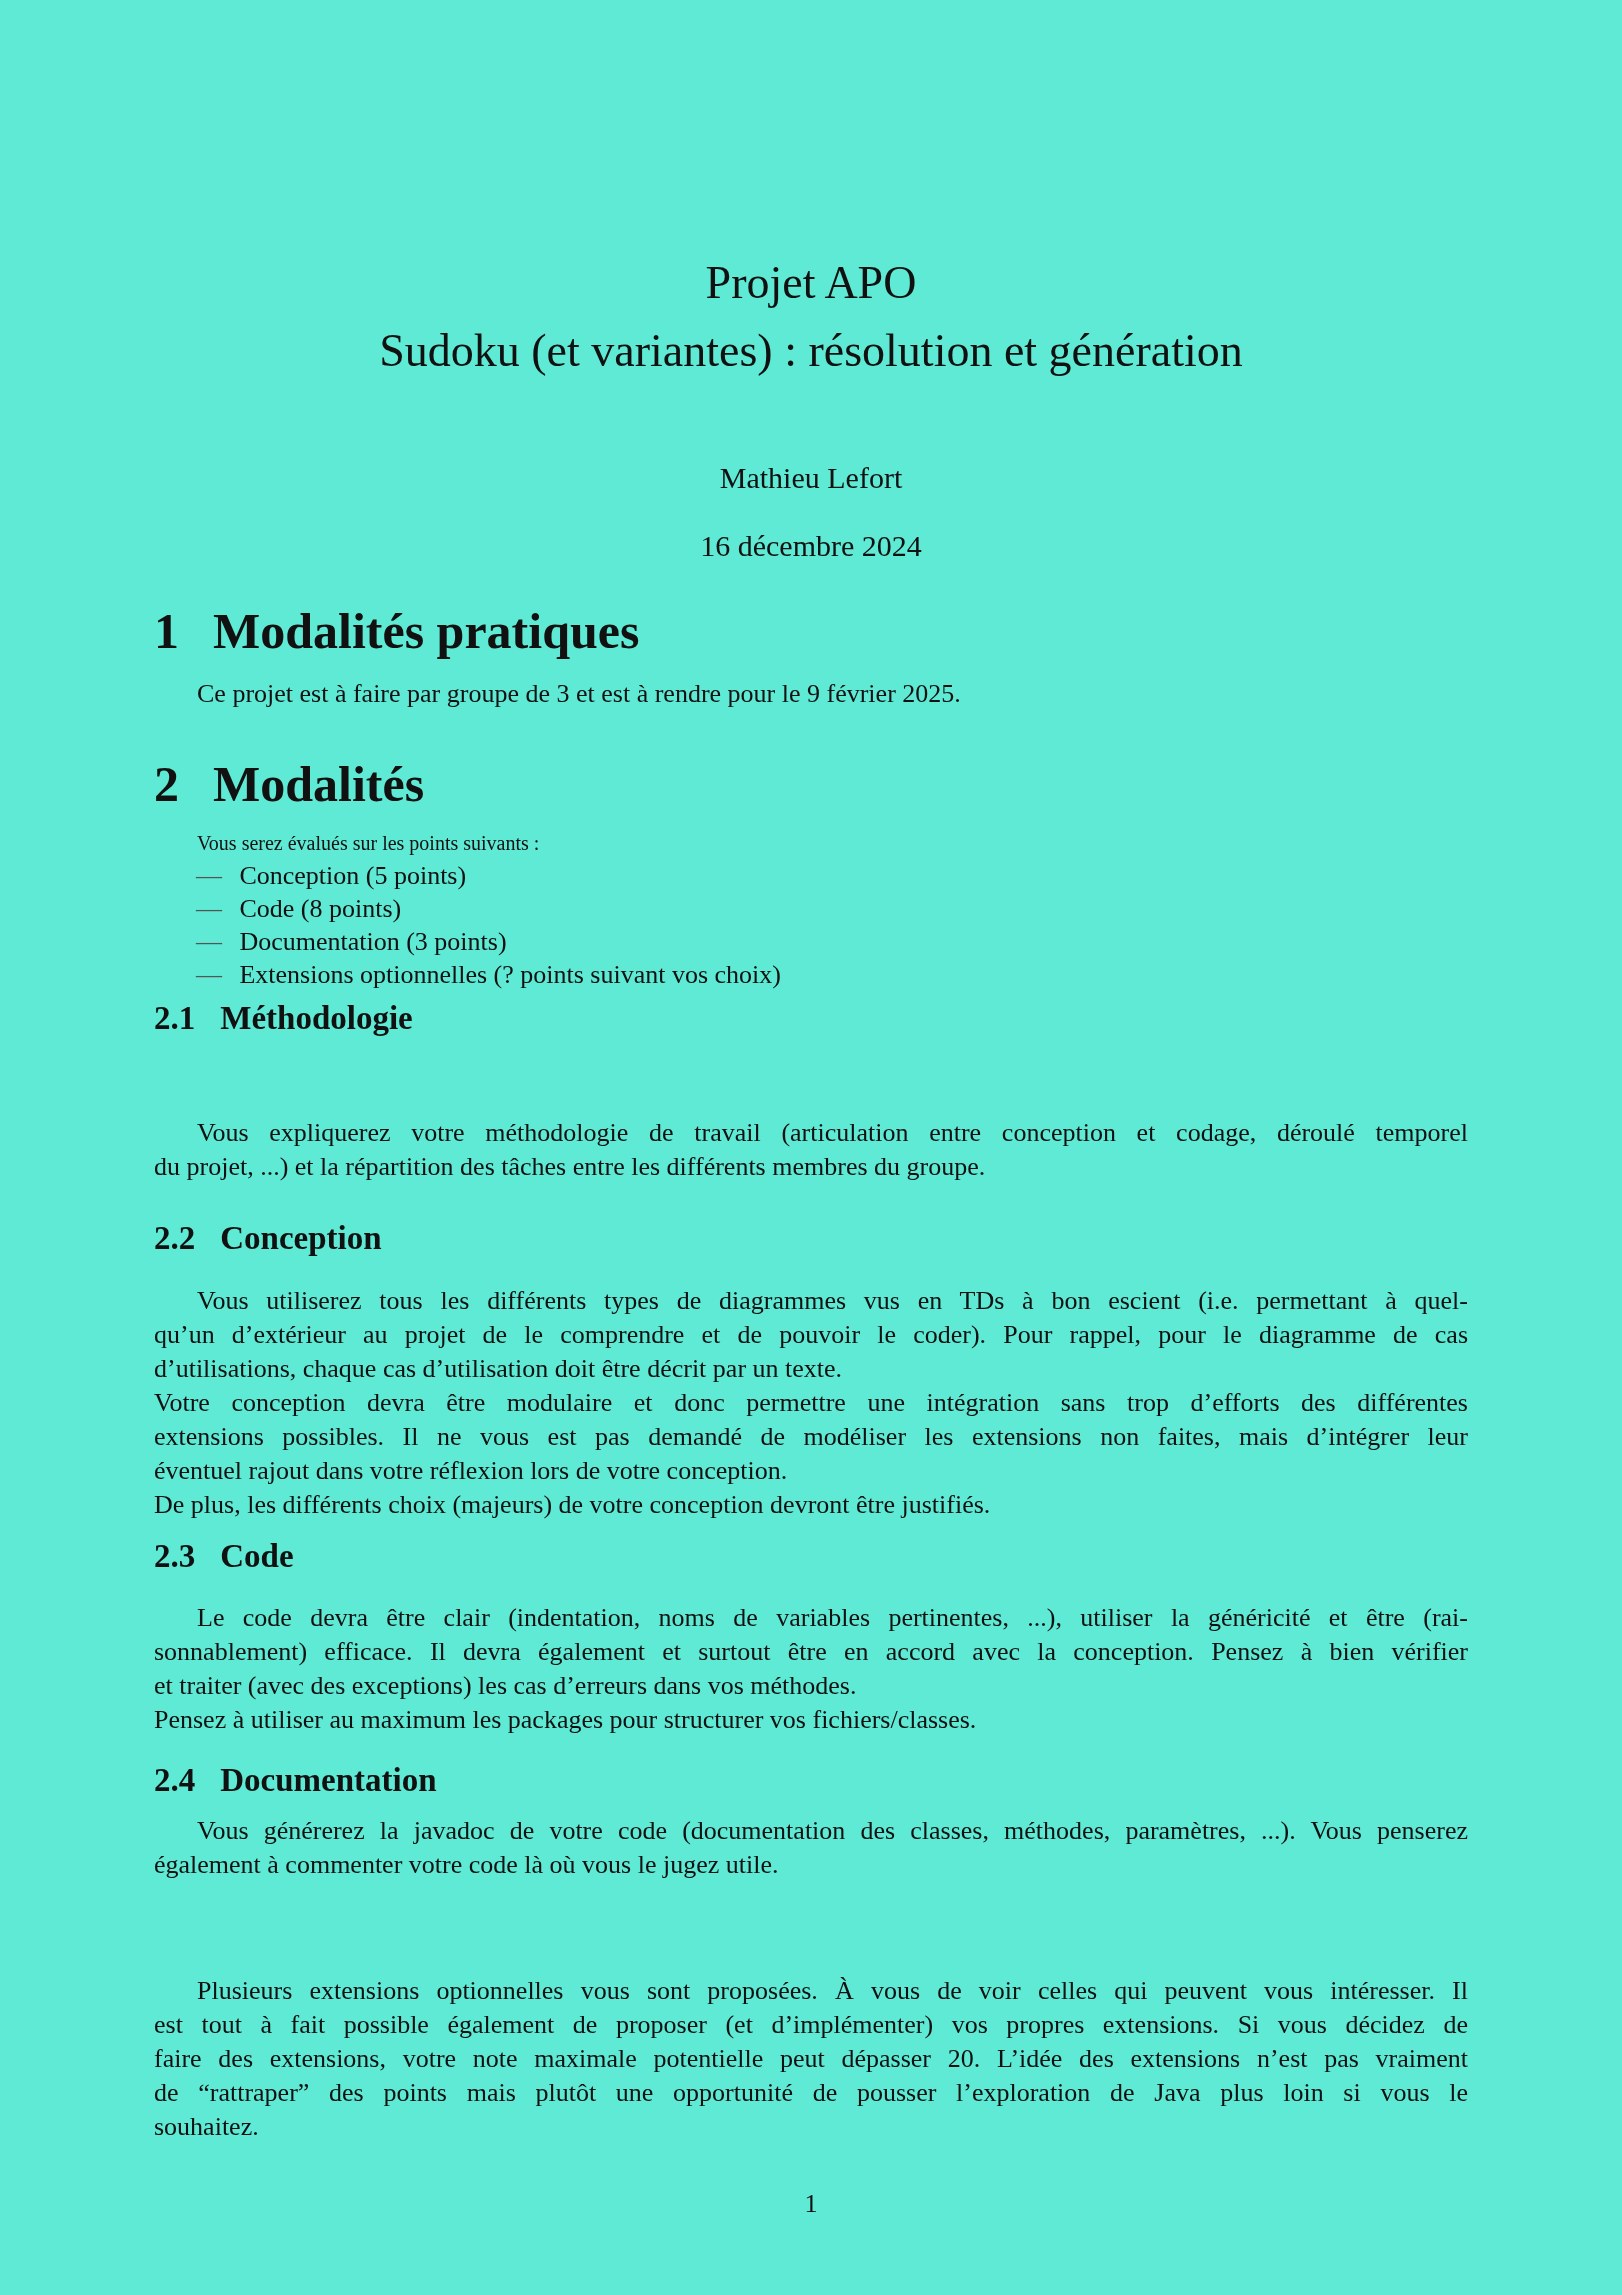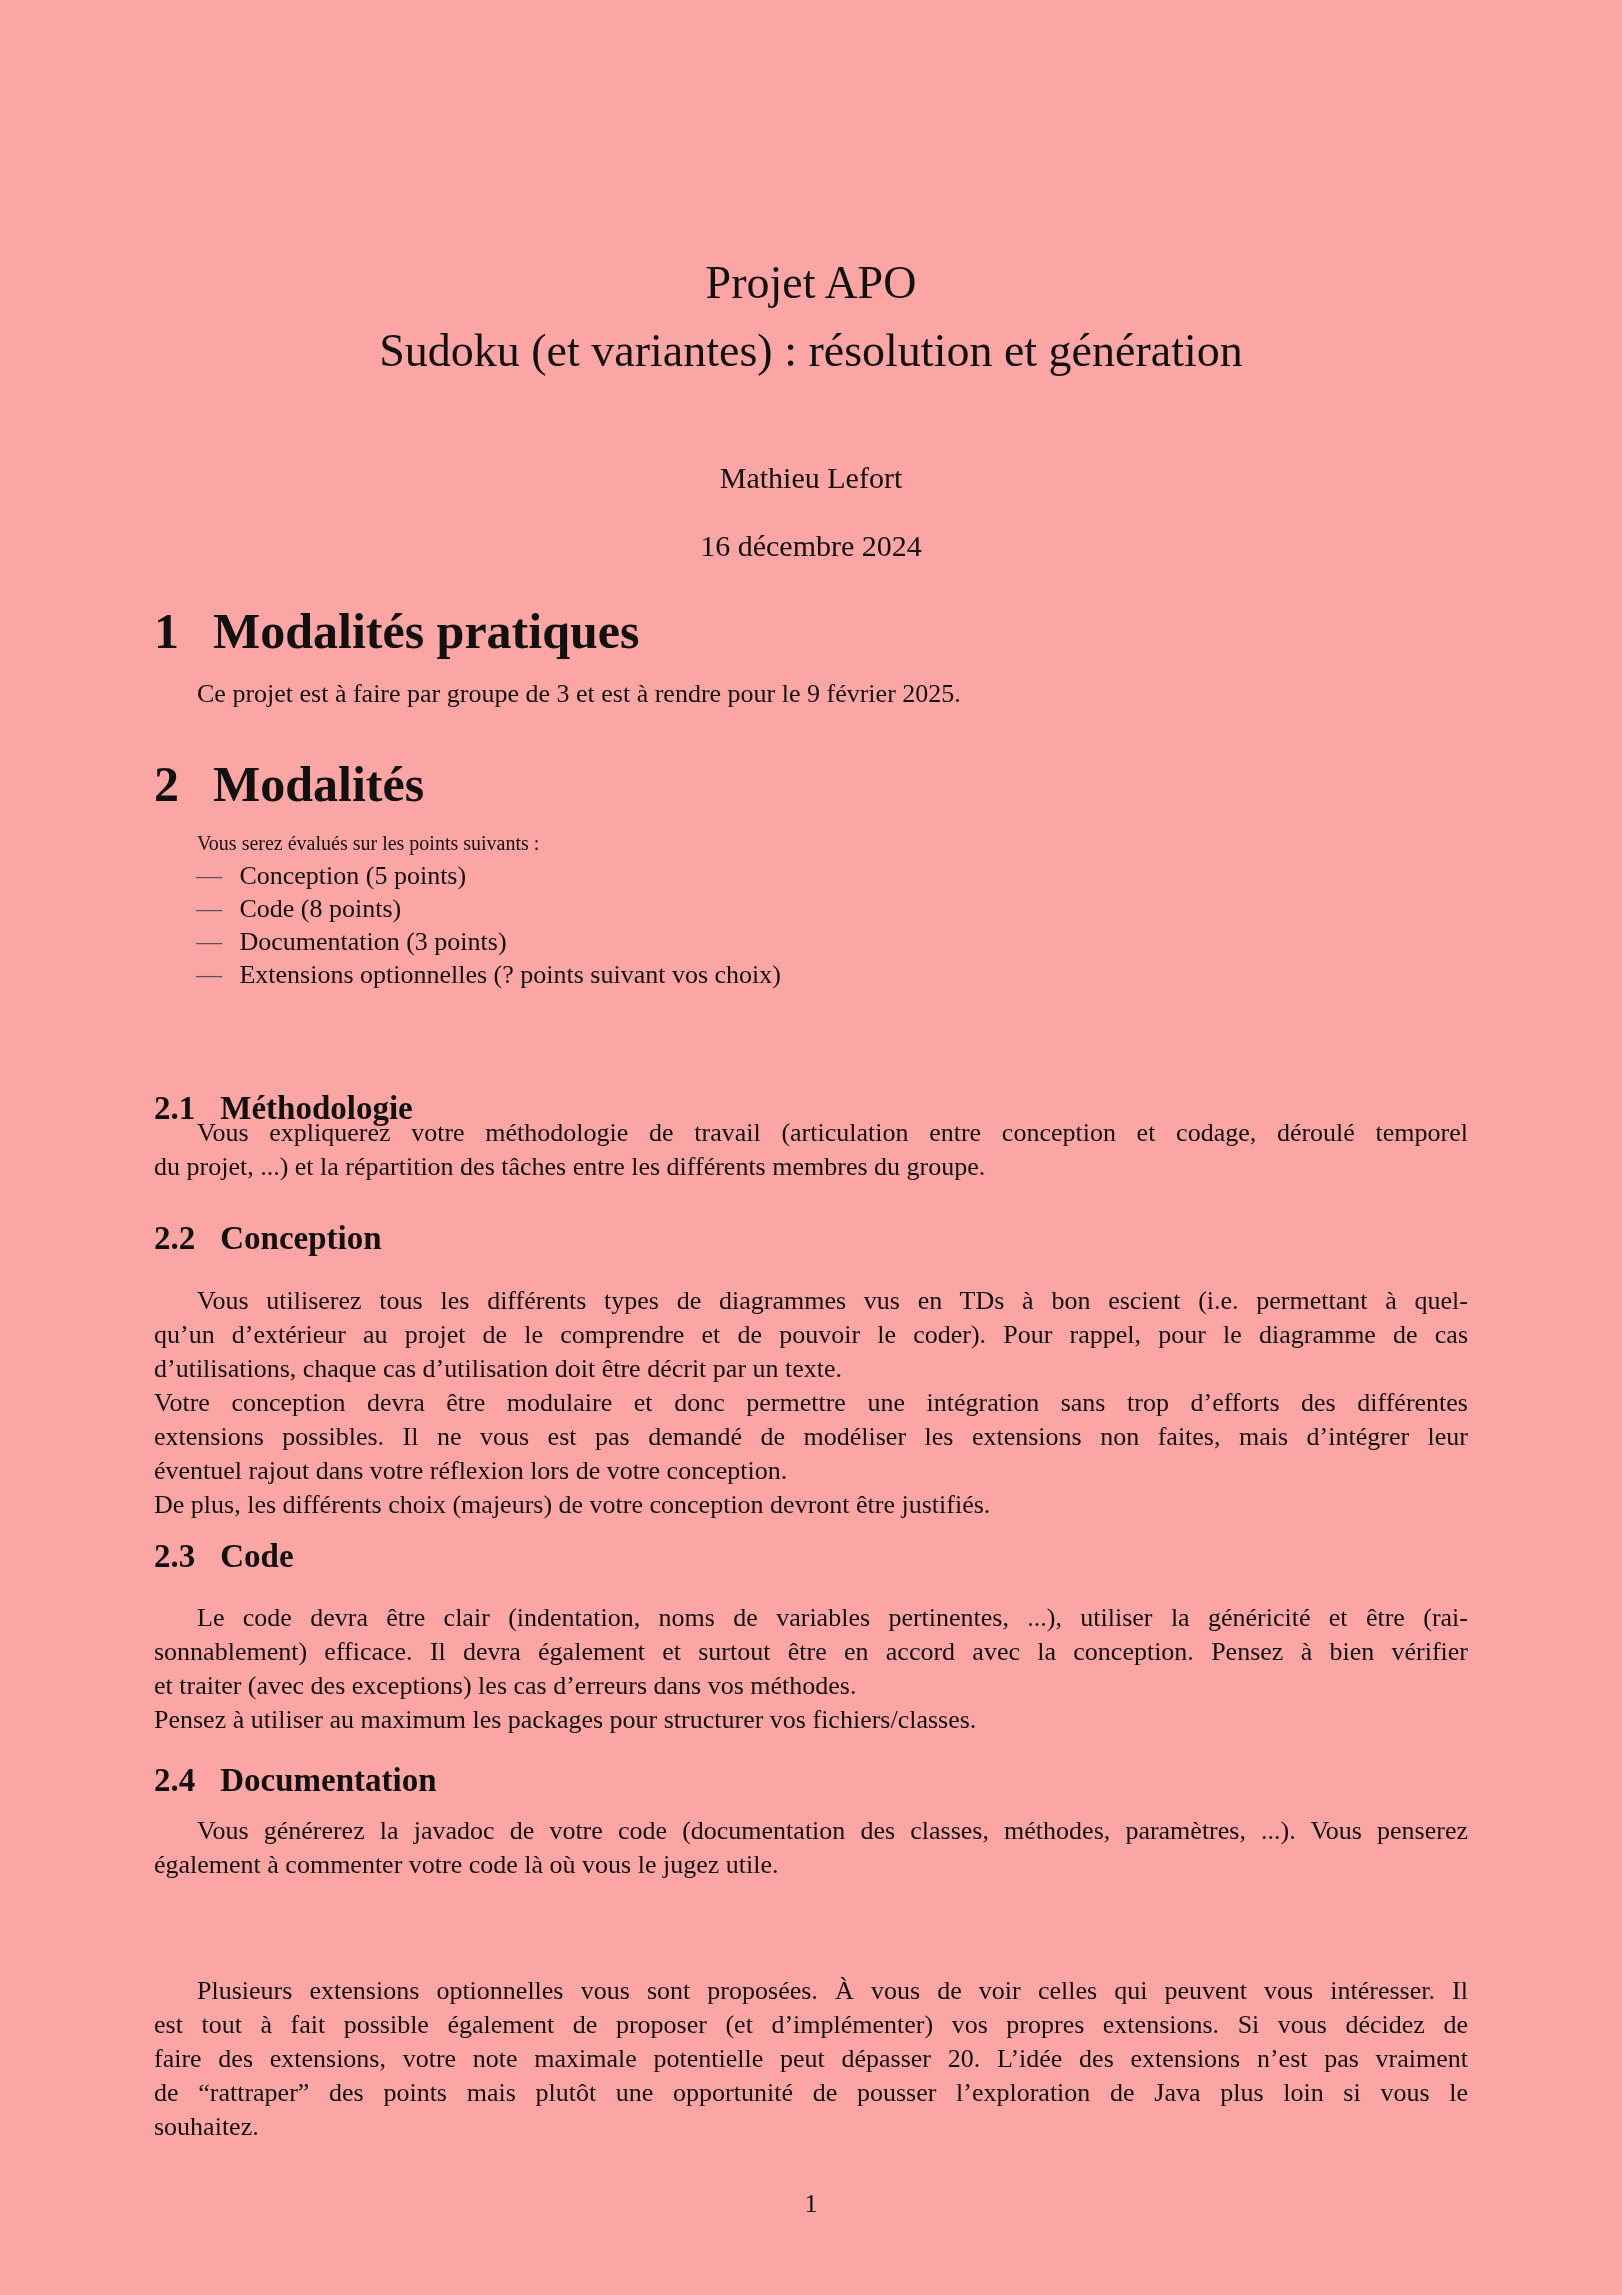--- a/index.html
+++ b/index.html
@@ -4,21 +4,21 @@
 <style>
   html, body {
     margin: 0;
     padding: 0;
     background: #e8e8e8;
   }
   .page {
     position: relative;
     width: 1623px;
     height: 2295px;
-    background: #fca5a5;
+    background: #5eead4;
     font-family: "Liberation Serif", "DejaVu Serif", serif;
     color: #111111;
     overflow: hidden;
   }
   .abs { position: absolute; left: 154px; width: 1314px; }
   .center { text-align: center; }
 
   .doc-title { font-size: 46px; line-height: 1.15; font-weight: normal; }
   .author, .date { font-size: 30px; line-height: 1.2; margin-top: 20px; }
 
@@ -60,21 +60,21 @@
     <span class="num">2</span><span>Modalités</span>
   </div>
   <div class="abs intro" style="top:826px">Vous serez évalués sur les points suivants :</div>
   <div class="abs items" style="top:859px">
     <div class="item"><span class="dash">—</span><span>Conception (5 points)</span></div>
     <div class="item"><span class="dash">—</span><span>Code (8 points)</span></div>
     <div class="item"><span class="dash">—</span><span>Documentation (3 points)</span></div>
     <div class="item"><span class="dash">—</span><span>Extensions optionnelles (? points suivant vos choix)</span></div>
   </div>
 
-  <div class="abs h2" style="top:1092px">
+  <div class="abs h2" style="top:1002px">
     <span class="num">2.1</span><span>Méthodologie</span>
   </div>
   <div class="abs para" style="top:1116px">
     <div class="ln first j">Vous expliquerez votre méthodologie de travail (articulation entre conception et codage, déroulé temporel</div>
     <div class="ln l">du projet, ...) et la répartition des tâches entre les différents membres du groupe.</div>
   </div>
 
   <div class="abs h2" style="top:1222px">
     <span class="num">2.2</span><span>Conception</span>
   </div>

